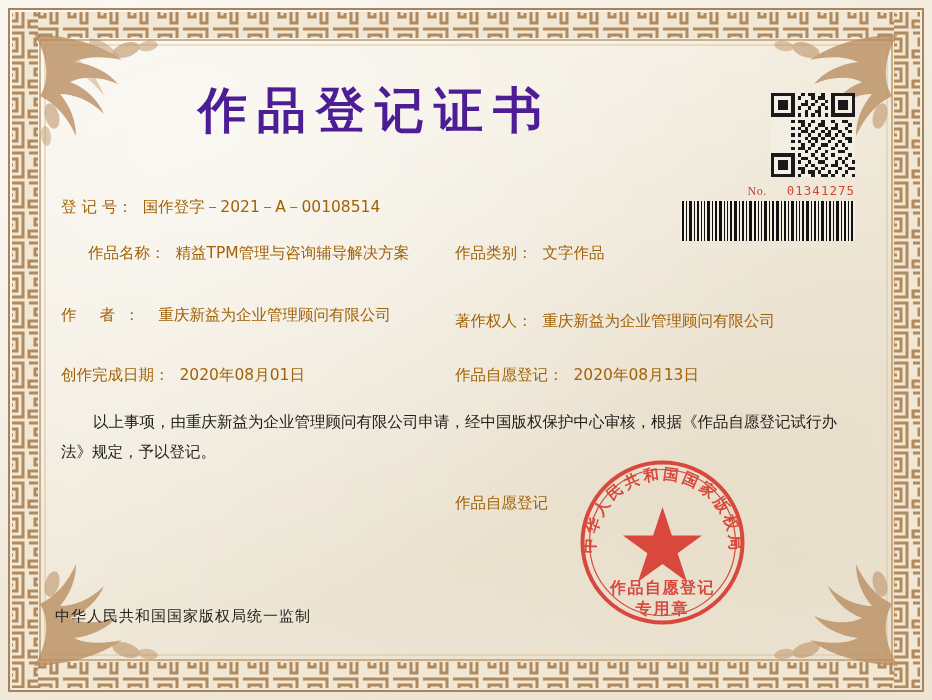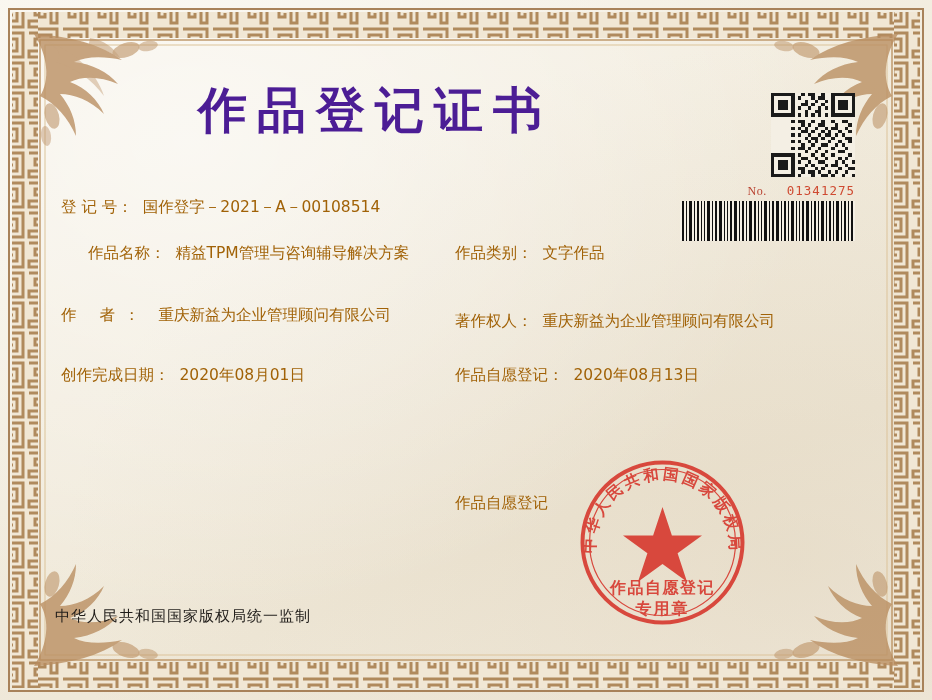--- a/index.html
+++ b/index.html
@@ -472,20 +472,21 @@
     </div>
 
     <div class="field-row" id="row-created">
       <span class="field-label">创作完成日期：</span><span class="field-value">2020年08月01日</span>
     </div>
 
     <div class="field-row" id="row-published">
       <span class="field-label">作品自愿登记：</span><span class="field-value">2020年08月13日</span>
     </div>
 
+    <div id="statement">以上事项，由重庆新益为企业管理顾问有限公司申请，经中国版权保护中心审核，根据《作品自愿登记试行办法》规定，予以登记。</div>
 
 
     <div class="field-row" id="row-seal-label">
       <span class="field-label">作品自愿登记</span>
     </div>
 
     <svg id="official-seal" viewBox="0 0 175 175">
       <defs>
         <path id="sealArcTop" d="M 20,92 A 67.5,67.5 0 1 1 155,92"></path>
       </defs>

